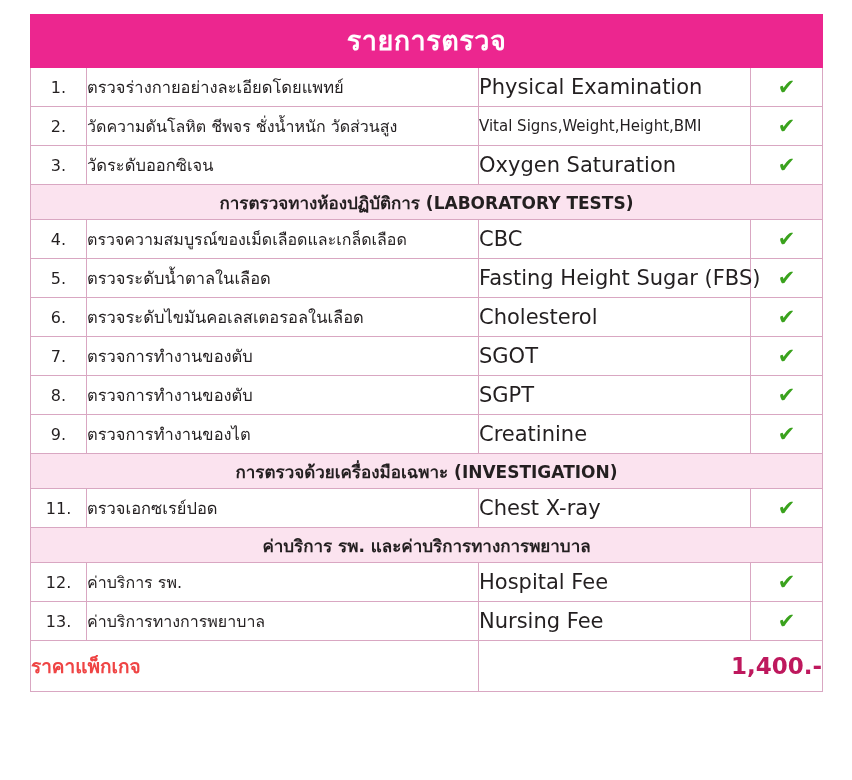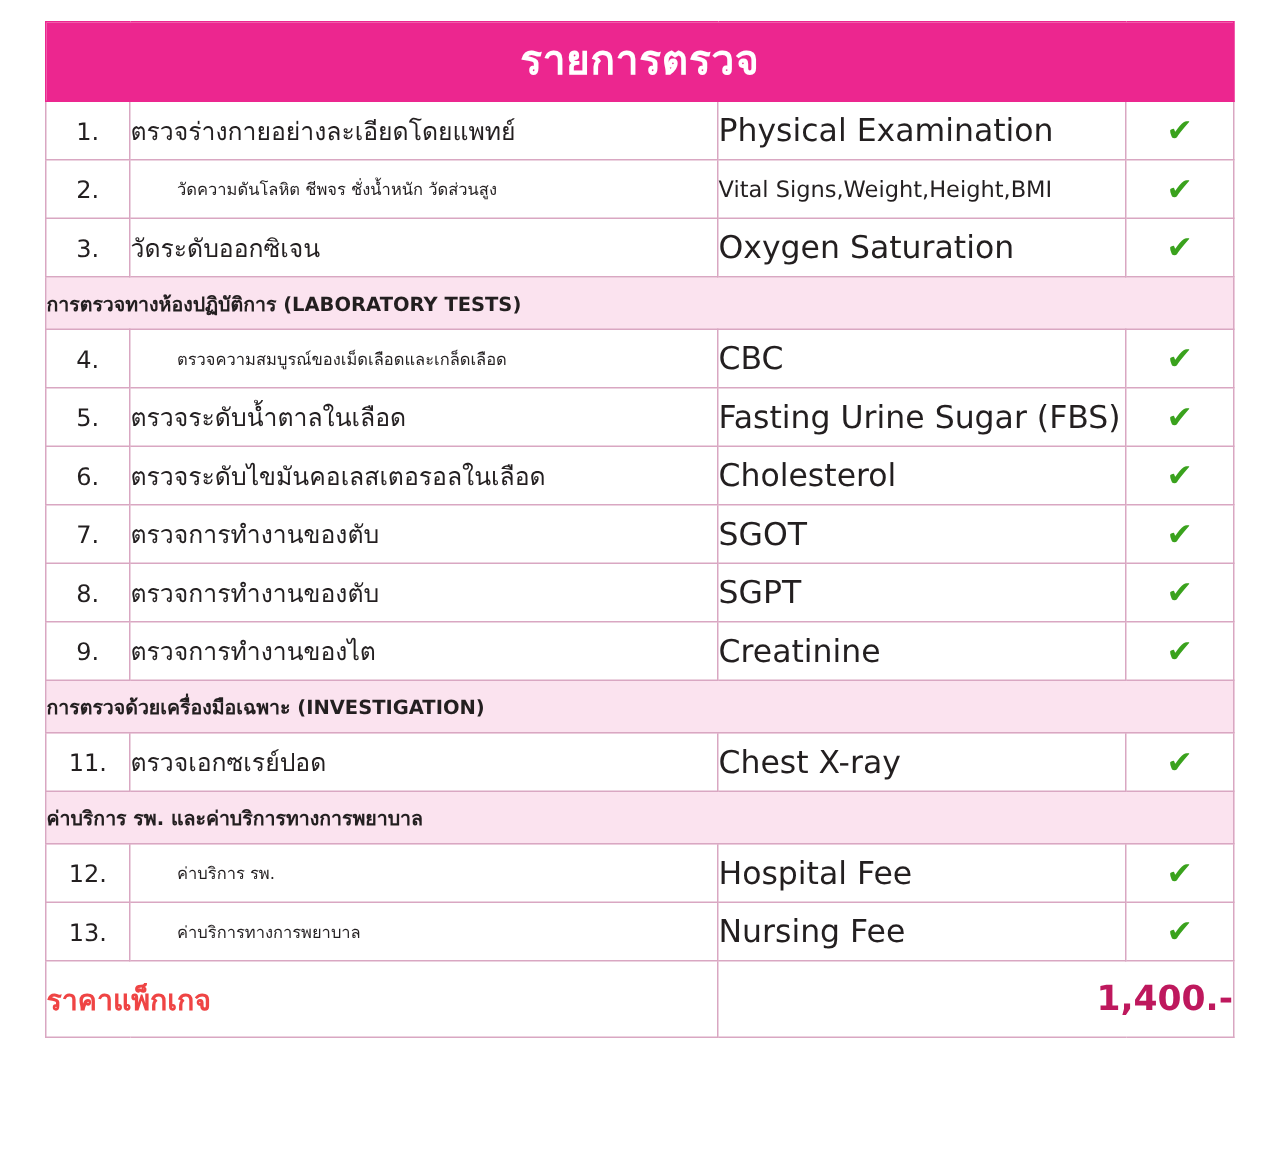--- a/index.html
+++ b/index.html
@@ -61,22 +61,21 @@
     color: #231f20;
   }
   .th-cell {
     padding-left: 9px;
     font-size: 16.5px;
     color: #231f20;
     white-space: nowrap;
     margin-left: 14px;
   }
   .th-cell.small {
-    font-size: 11px;
-    padding-left: 31px;
+    font-size: 16px;
   }
   .en-cell {
     padding-left: 9px;
     font-size: 21px;
     color: #231f20;
     white-space: nowrap;
   }
   .chk-cell {
     text-align: center;
   }
@@ -89,21 +88,22 @@
     font-size: 21px;
     font-weight: bold;
   }
 
   
   tr.section td {
     height: 34px;
     background: #fbe3ef;
   }
   .section-label {
-    font-size: 13px;
+    text-align: center;
+    font-size: 17px;
     font-weight: bold;
     color: #231f20;
   }
 
   
   tr.total td {
     height: 50px;
     background: #ffffff;
   }
   .total-left {
@@ -166,21 +166,21 @@
       <tr class="item">
         <td class="no-cell">4.</td>
         <td class="th-cell small">ตรวจความสมบูรณ์ของเม็ดเลือดและเกล็ดเลือด</td>
         <td class="en-cell">CBC</td>
         <td class="chk-cell"><span class="check">✔</span></td>
       </tr>
 
       <tr class="item">
         <td class="no-cell">5.</td>
         <td class="th-cell">ตรวจระดับน้ำตาลในเลือด</td>
-        <td class="en-cell">Fasting Urine Sugar (FBS)</td>
+        <td class="en-cell">Fasting Height Sugar (FBS)</td>
         <td class="chk-cell"><span class="check">✔</span></td>
       </tr>
 
       <tr class="item">
         <td class="no-cell">6.</td>
         <td class="th-cell">ตรวจระดับไขมันคอเลสเตอรอลในเลือด</td>
         <td class="en-cell">Cholesterol</td>
         <td class="chk-cell"><span class="check">✔</span></td>
       </tr>
 

